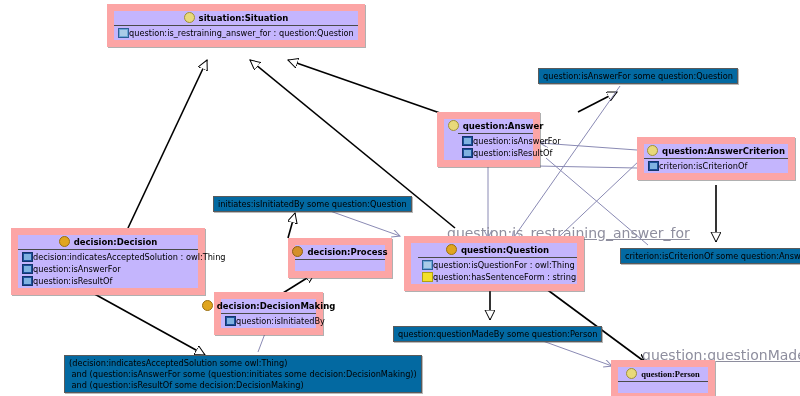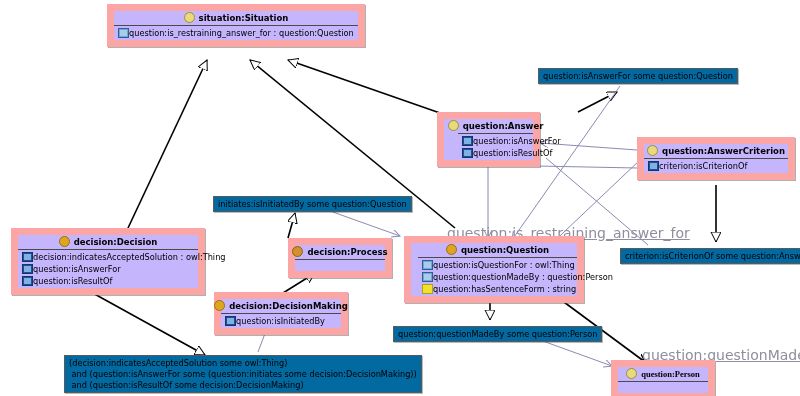--- a/index.html
+++ b/index.html
@@ -297,21 +297,21 @@
   </div>
 
   <div class="uml-class" style="left:276px; top:238px; width:104px;margin-left:12px;">
     <div class="uml-header">
       <span class="icon-class dark"></span>
       <span>decision:Process</span>
     </div>
     <div class="uml-body empty"></div>
   </div>
 
-  <div class="uml-class" style="left:214px; top:292px; width:134px;">
+  <div class="uml-class" style="left:214px; top:292px; width:109px;">
     <div class="uml-header">
       <span class="icon-class deep"></span>
       <span>decision:DecisionMaking</span>
     </div>
     <div class="uml-body">
       <div class="uml-attr">
         <span class="icon-prop"></span>
         <span>question:isInitiatedBy</span>
       </div>
     </div>
@@ -319,24 +319,20 @@
 
   <div class="uml-class" style="left:404px; top:236px; width:180px;padding-left:7px;">
     <div class="uml-header">
       <span class="icon-class deep"></span>
       <span>question:Question</span>
     </div>
     <div class="uml-body">
       <div class="uml-attr">
         <span class="icon-prop light"></span>
         <span>question:isQuestionFor : owl:Thing</span>
-      </div>
-      <div class="uml-attr">
-        <span class="icon-prop light"></span>
-        <span>question:questionMadeBy : question:Person</span>
       </div>
       <div class="uml-attr">
         <span class="icon-data"></span>
         <span>question:hasSentenceForm : string</span>
       </div>
     </div>
   </div>
 
   <div class="uml-class" style="left:611px; top:360px; width:104px;font-family:Liberation Serif, serif;">
     <div class="uml-header">

